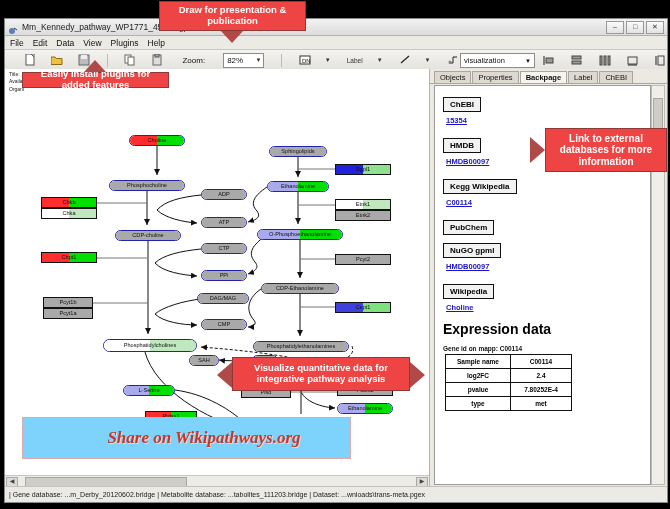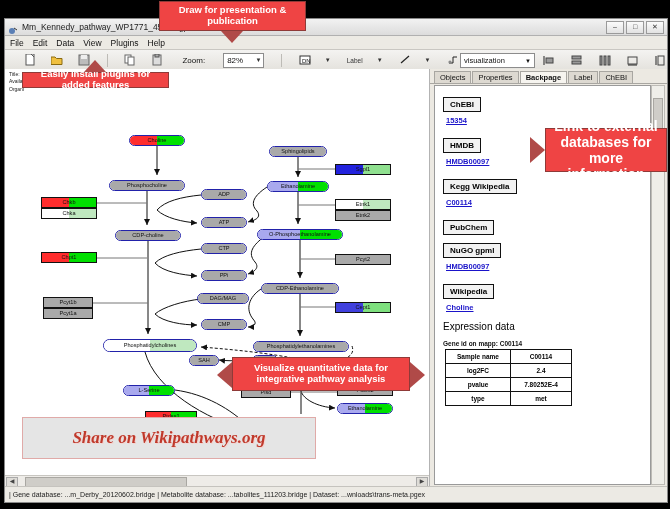--- a/index.html
+++ b/index.html
@@ -69,21 +69,21 @@
   .tabs{display:flex;align-items:flex-end;height:14px;padding-left:4px;gap:1px;border-bottom:1px solid #a8a6a1;
         background:#ece9e2;}
   .tab{font-size:7.5px;padding:1px 5px 1px 5px;border:1px solid #a8a6a1;border-bottom:none;background:#ddd9d1;color:#111;}
   .tab.active{background:#f6f4ef;font-weight:bold;}
   .bp{position:absolute;left:4px;top:16px;right:16px;bottom:2px;background:#fff;border:1px solid #9a9a9a;overflow:hidden;}
   .bp-inner{padding:7px 8px;}
   .bp-head{display:inline-block;border:1px solid #111;background:#f2f2f2;font-size:8px;font-weight:bold;color:#000;
            padding:2px 6px;margin-bottom:4px;}
   .bp-link{font-size:7.5px;color:#1a13c9;text-decoration:underline;margin:0 0 9px 3px;display:block;font-weight:bold;}
   .bp-plain{font-size:7.5px;color:#111;margin:0 0 9px 3px;display:block;font-weight:bold;}
-  .bp-sub{font-size:10px;font-weight:normal;color:#000;margin:2px 0 8px 0;}
+  .bp-sub{font-size:14px;font-weight:bold;color:#000;margin:2px 0 8px 0;}
   .bp-gid{font-size:6.5px;font-weight:bold;color:#111;margin-bottom:2px;}
   table.expr{border-collapse:collapse;margin-left:2px;}
   table.expr td{border:1px solid #111;font-size:6.5px;text-align:center;padding:2px 4px;font-weight:bold;color:#000;
                 background:#fff;height:9px;}
   table.expr td.k{width:56px;}
   table.expr td.v{width:52px;}
   .vscroll{position:absolute;right:2px;top:16px;bottom:2px;width:12px;background:#efeee9;border:1px solid #bdbbb6;}
   .vscroll .vthumb{position:absolute;left:1px;top:12px;width:8px;height:40px;background:#cfcdc8;border:1px solid #a9a7a2;}
 
   
@@ -92,22 +92,22 @@
            border:1px solid #8f3a38;z-index:40;padding:2px 5px;box-sizing:border-box;}
   .arw{position:absolute;z-index:40;}
   .arw-down{width:0;height:0;border-left:11px solid transparent;border-right:11px solid transparent;
             border-top:12px solid #b04a48;}
   .arw-up{width:0;height:0;border-left:11px solid transparent;border-right:11px solid transparent;
           border-bottom:12px solid #b04a48;}
   .arw-left{width:0;height:0;border-top:13px solid transparent;border-bottom:13px solid transparent;
             border-right:15px solid #b04a48;}
   .arw-right{width:0;height:0;border-top:13px solid transparent;border-bottom:13px solid transparent;
              border-left:15px solid #b04a48;}
-  .share{position:absolute;left:22px;top:417px;width:292px;height:40px;background:#e5e5e5;border:1px solid #e0aaa8;
-         display:flex;align-items:center;justify-content:center;z-index:41;}
+  .share{position:absolute;left:22px;top:417px;width:292px;height:40px;background:#7dd3fc;border:1px solid #e0aaa8;
+         display:flex;align-items:center;justify-content:center;z-index:41;padding-left:35px;}
   .share span{font-size:17px;font-style:italic;font-weight:bold;color:#c0392b;
               text-shadow:1px 1px 0 #f3d4d1;font-family:"Liberation Serif",serif;}
   .handle{position:absolute;width:4px;height:4px;background:#ffe400;border:1px solid #333;z-index:30;}
 </style>
 </head>
 <body>
 
 <div id="root">
 
   <div class="window">
@@ -568,21 +568,21 @@
       <span class="status-text">| Gene database: ...m_Derby_20120602.bridge | Metabolite database: ...tabolites_111203.bridge | Dataset: ...wnloads\trans-meta.pgex</span>
     </div>
   </div>
 
   <div class="callout" style="left:159px;top:1px;width:147px;height:30px;">Draw for presentation &amp; publication</div>
   <div class="arw arw-down" style="left:221px;top:31px;"></div>
 
   <div class="callout" style="left:22px;top:72px;width:147px;height:16px;">Easily install plugins for added features</div>
   <div class="arw arw-up" style="left:84px;top:60px;"></div>
 
-  <div class="callout" style="left:545px;top:128px;width:122px;height:44px;font-size:14px;">Link  to external databases  for more information</div>
+  <div class="callout" style="left:545px;top:128px;width:122px;height:44px;font-size:10px;">Link  to external databases  for more information</div>
   <div class="arw arw-right" style="left:530px;top:137px;"></div>
 
   <div class="callout" style="left:232px;top:357px;width:178px;height:34px;">Visualize quantitative data  for integrative pathway analysis</div>
   <div class="arw arw-left" style="left:217px;top:362px;"></div>
   <div class="arw arw-right" style="left:410px;top:362px;"></div>
 
   <div class="share">
     <span>Share on Wikipathways.org</span>
   </div>
 </div>

